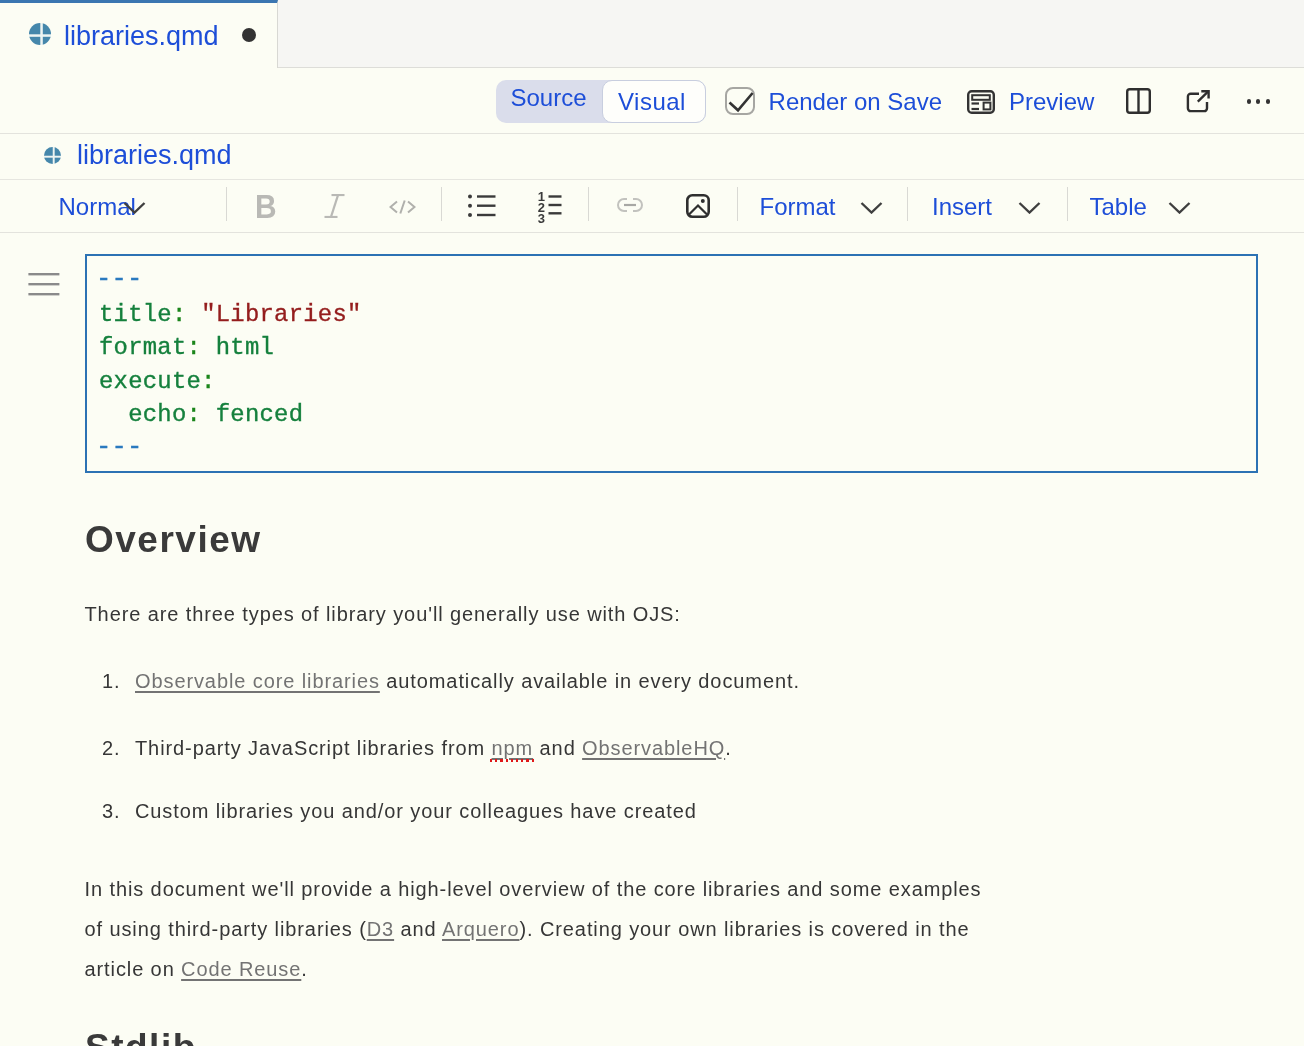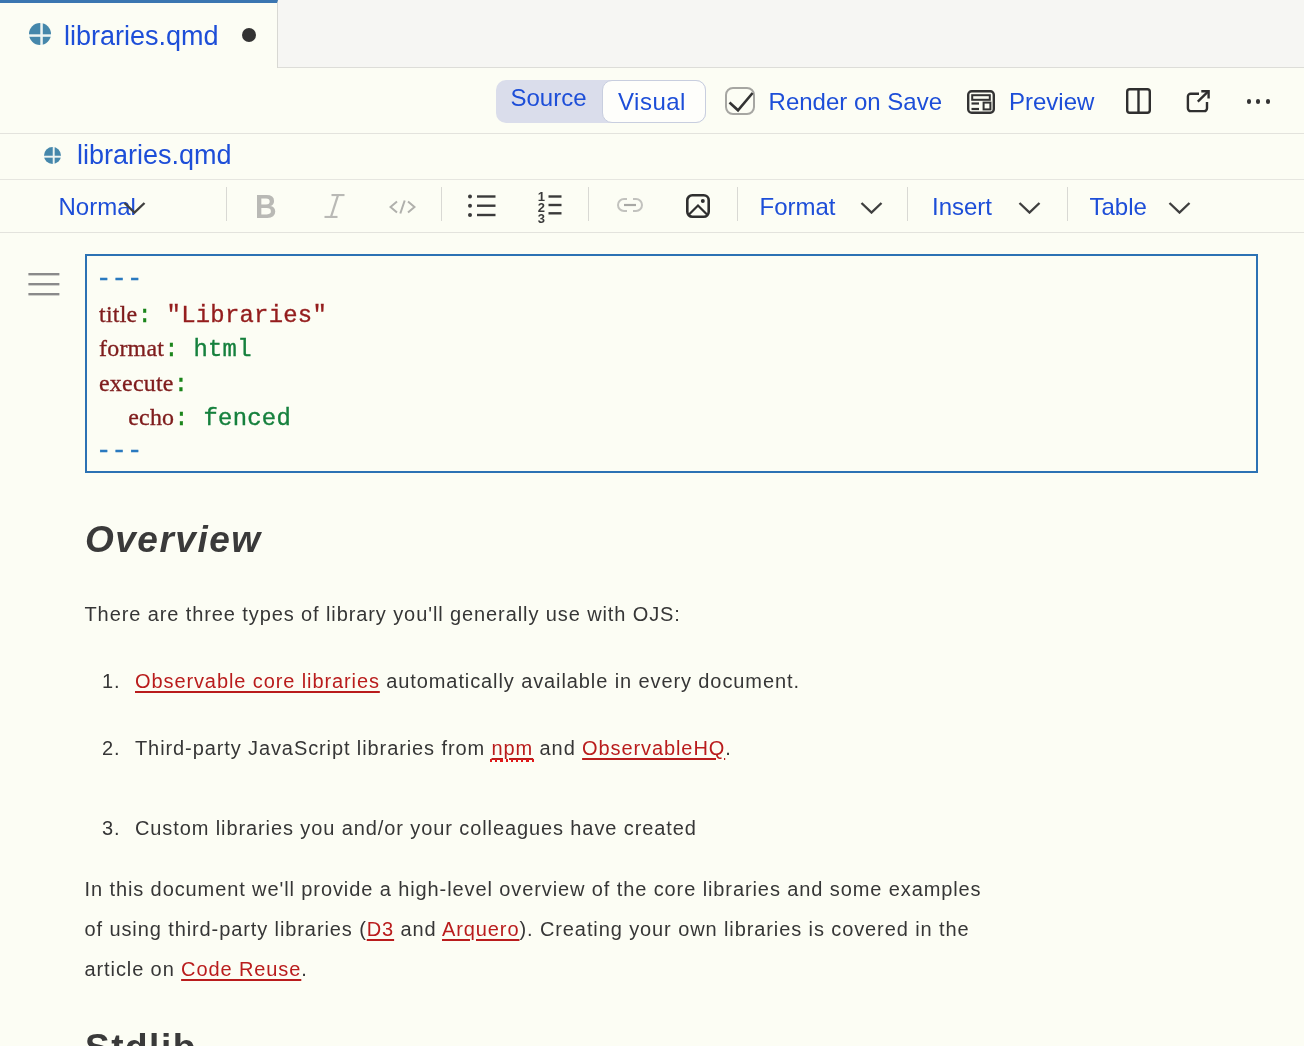--- a/index.html
+++ b/index.html
@@ -1,27 +1,27 @@
 <!DOCTYPE html>
 <html><head><meta charset="utf-8">
 <style>
 html,body{margin:0;padding:0;}
 body{width:1304px;height:1046px;overflow:hidden;background:#FCFDF4;font-family:"Liberation Sans",sans-serif;position:relative;}
 .abs{position:absolute;white-space:nowrap;line-height:1;color:#1d4ed8;}
 .t24{font-size:24px;}
 .t27{font-size:27px;}
 .body26{font-size:20px;letter-spacing:0.9px;color:#363636;}
-a{color:#b91c1c;text-decoration:underline;text-decoration-thickness:2px;text-underline-offset:2.5px;}
+a{color:#737373;text-decoration:underline;text-decoration-thickness:2px;text-underline-offset:2.5px;}
 .sep4{position:absolute;width:1px;top:187px;height:34px;background:#D9D9D4;}
 .hline{position:absolute;left:0;width:1304px;height:1px;}
 .num{display:inline-block;width:33px;}
 .sq{position:relative;}
 .sq:after{content:"";position:absolute;left:-2px;right:-4px;bottom:-2.6px;height:2.4px;background:repeating-linear-gradient(90deg,#E01818 0 2.2px,rgba(224,24,24,0) 2.2px 5.2px);}
 pre{margin:0;font-family:"Liberation Mono",monospace;font-size:23.9px;line-height:33.5px;letter-spacing:0.25px;-webkit-text-stroke:0.35px;}
-.yk{color:#7f1d1d;font-family:Liberation Serif, serif;}.yc{color:#1A851A;}.ys{color:#941D1D;}.yd{color:#2A7ABF;position:relative;top:-1px;margin-left:-3px;font-size:25.5px;}.yp{color:#15803d;}
+.yk{color:#15803d;}.yc{color:#1A851A;}.ys{color:#941D1D;}.yd{color:#2A7ABF;position:relative;top:-1px;margin-left:-3px;font-size:25.5px;}.yp{color:#15803d;}
 </style></head>
 <body>
 
 <div style="position:absolute;left:0;top:0;width:1304px;height:67px;background:#F6F6F3;border-bottom:1px solid #DDDDD8"></div>
 <div style="position:absolute;left:0;top:0;width:278px;height:68px;background:#FCFDF4;border-top:3px solid #3B76B1;border-right:1px solid #D8D8D3;box-sizing:border-box"></div>
 <svg style="position:absolute;left:29px;top:23px" width="22" height="22" viewBox="0 0 22 22">
     <circle cx="11" cy="11" r="11" fill="#4587AB"></circle>
     <rect x="11.3" y="0" width="2.5" height="22" fill="#EDF4F2"></rect>
     <rect x="0" y="11.3" width="22" height="2.5" fill="#EDF4F2"></rect>
   </svg>
@@ -136,19 +136,19 @@
     <rect x="0.4" y="20" width="31" height="2.4" fill="#8A8A8A"></rect>
   </svg>
 <div style="position:absolute;left:85px;top:254px;width:1173px;height:219px;box-sizing:border-box;border:2px solid #2C72B4;">
 <pre style="padding:8.1px 0 0 12px;"><span class="yd">---</span>
 <span class="yk">title</span><span class="yc">:</span> <span class="ys">"Libraries"</span>
 <span class="yk">format</span><span class="yc">:</span> <span class="yp">html</span>
 <span class="yk">execute</span><span class="yc">:</span>
   <span class="yk">echo</span><span class="yc">:</span> <span class="yp">fenced</span>
 <span class="yd">---</span></pre>
 </div>
-<div class="abs" style="left:85px;top:521px;font-size:37px;font-weight:bold;letter-spacing:1.5px;color:#3A3A3A;font-style:italic;">Overview</div>
+<div class="abs" style="left:85px;top:521px;font-size:37px;font-weight:bold;letter-spacing:1.5px;color:#3A3A3A;">Overview</div>
 <div class="abs body26" style="left:84.5px;top:604px;">There are three types of library you'll generally use with OJS:</div>
 <div class="abs body26" style="left:102px;top:671px;"><span class="num">1.</span><a>Observable core libraries</a> automatically available in every document.</div>
 <div class="abs body26" style="left:102px;top:738px;"><span class="num">2.</span>Third-party JavaScript libraries from <a class="sq">npm</a> and <a>ObservableHQ</a>.</div>
-<div class="abs body26" style="left:102px;top:818px;"><span class="num">3.</span>Custom libraries you and/or your colleagues have created</div>
+<div class="abs body26" style="left:102px;top:801px;"><span class="num">3.</span>Custom libraries you and/or your colleagues have created</div>
 <div class="abs body26" style="left:84.5px;top:869px;line-height:40px;">In this document we'll provide a high-level overview of the core libraries and some examples<br>of using third-party libraries (<a>D3</a> and <a>Arquero</a>). Creating your own libraries is covered in the<br>article on <a>Code Reuse</a>.</div>
 <div class="abs" style="left:85px;top:1028.7px;font-size:37px;font-weight:bold;letter-spacing:1.5px;color:#3A3A3A;">Stdlib</div>
 
 </body></html>

